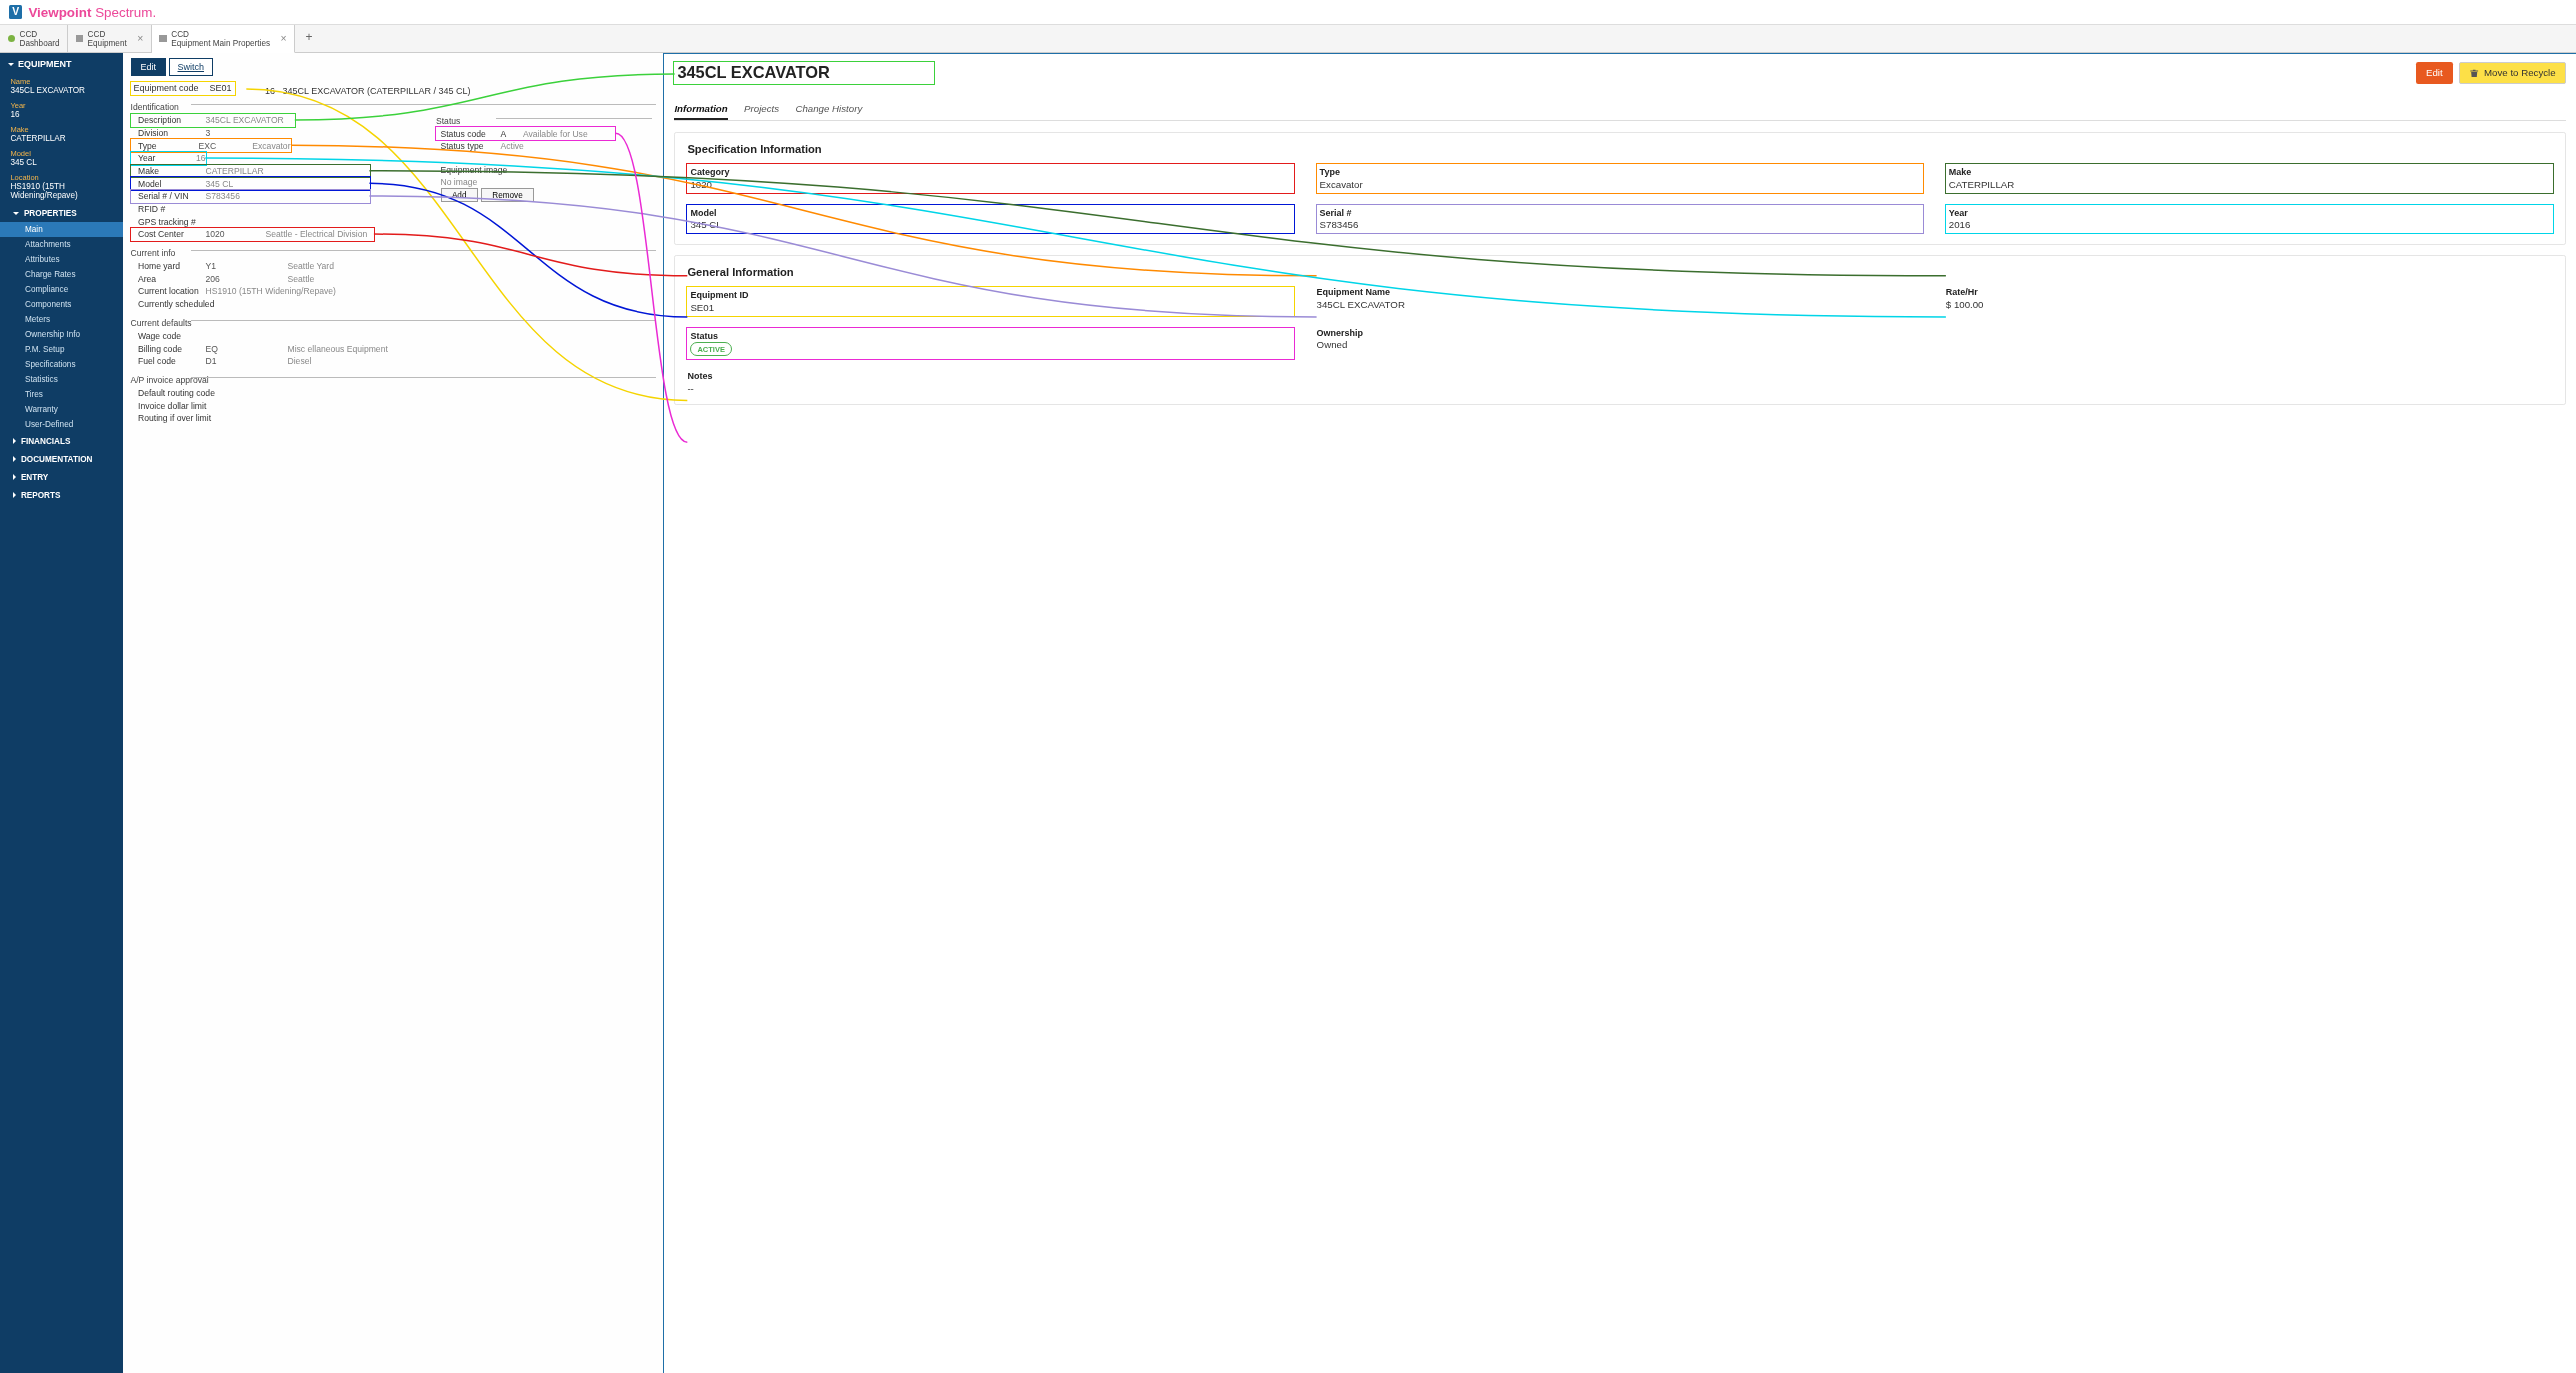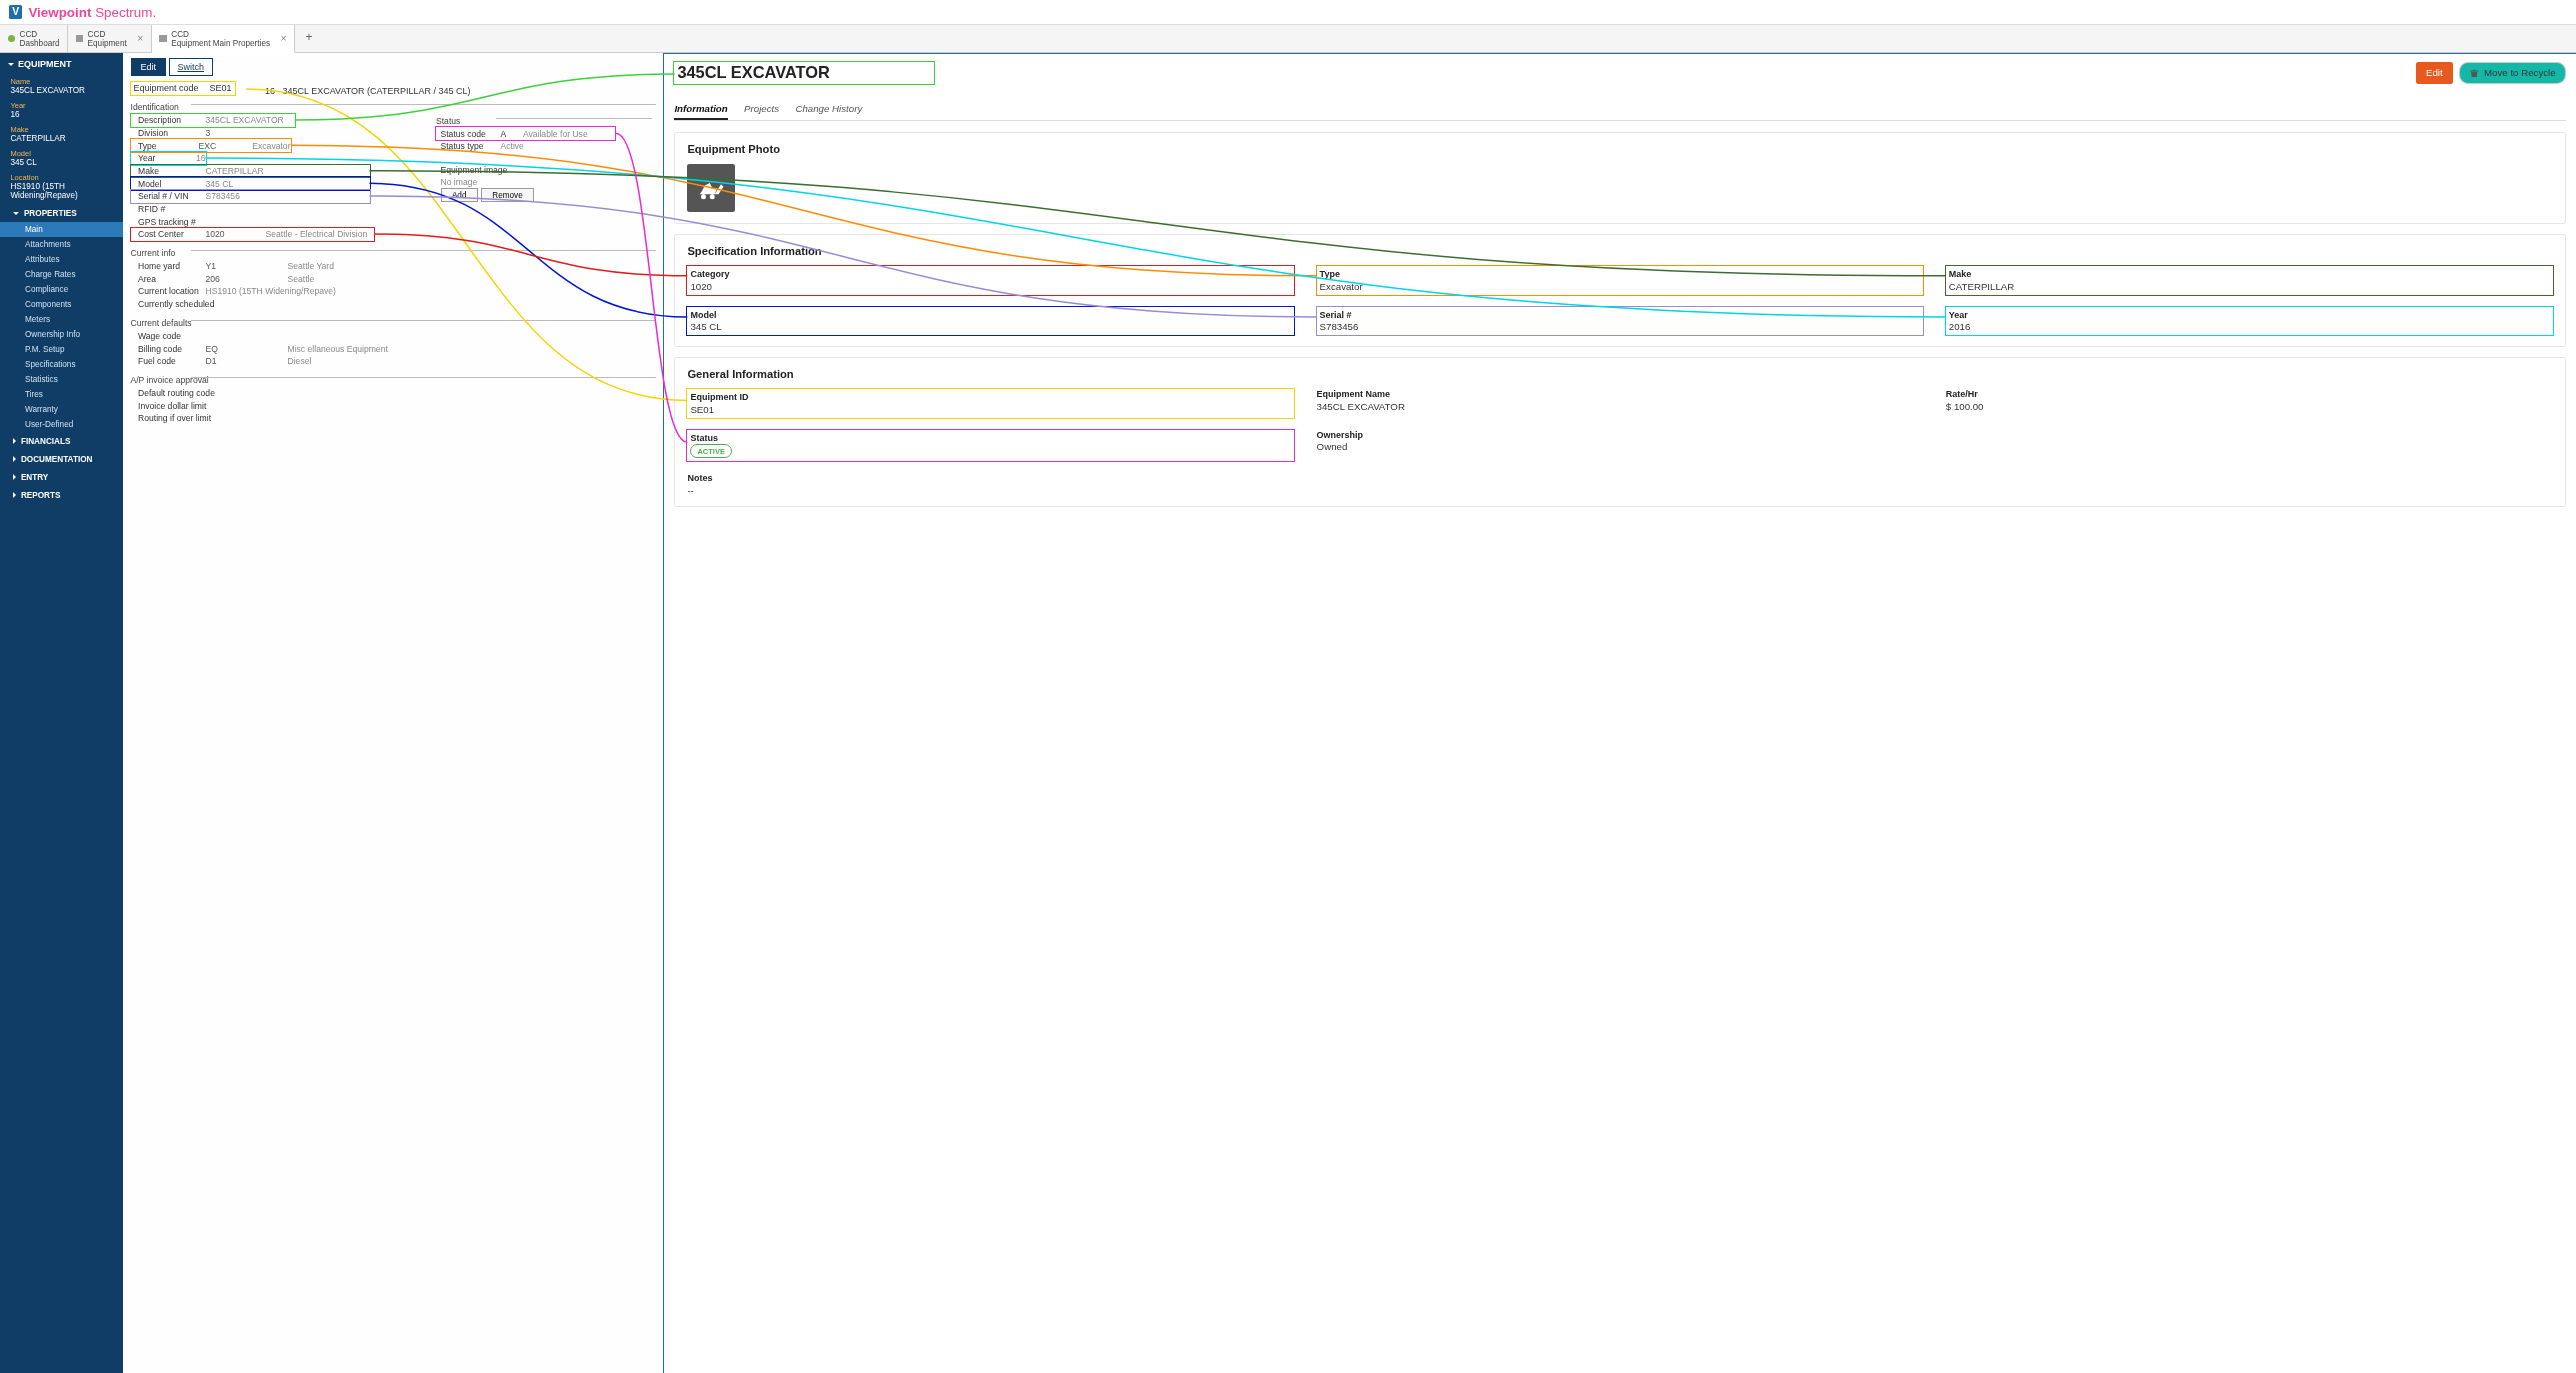--- a/index.html
+++ b/index.html
@@ -49,21 +49,21 @@
 .eq-code-row { display:flex; align-items:center; gap:10.4px; padding:3px 0 7.5px 0; font-size:9px;}
 
 .status-block { position:absolute; left:313px; top:55px; width:216px;}
 .mini-btn { border:0.7px solid #999; background:#f7f7f7; padding:1.5px 10.4px; font-size:8.2px; cursor:pointer;}
 
 
 .right-panel { flex:1; padding:7.5px 10.4px; overflow:auto; border-top:1.5px solid #1e6fa8;}
 .rp-header { display:flex; align-items:center; justify-content:space-between; padding-bottom:4.5px;}
 .rp-title { font-size:16.4px; font-weight:700; color:#222;}
 .rp-btn-edit { background:#e8591f; color:#fff; border:none; padding:4.5px 10.4px; border-radius:2.2px; font-size:9.7px; cursor:pointer;}
-.rp-btn-recycle { background:#14b8a6; color:#333; border:0.7px solid #ccc; padding:4.5px 9px; border-radius:9px; font-size:9.7px; cursor:pointer; display:inline-flex; align-items:center; gap:4.5px;}
+.rp-btn-recycle { background:#fde047; color:#333; border:0.7px solid #ccc; padding:4.5px 9px; border-radius:2px; font-size:9.7px; cursor:pointer; display:inline-flex; align-items:center; gap:4.5px;}
 .rp-tabs { display:flex; gap:16.4px; border-bottom:0.7px solid #ddd; margin-top:10px;font-style:italic;}
 .rp-tab { padding:4.5px 0; font-size:9.7px; color:#555; cursor:pointer;}
 .rp-tab.active { font-weight:700; border-bottom:2.2px solid #222; color:#111;}
 
 .rp-card { background:#fff; border:0.7px solid #e5e5e5; border-radius:2.2px; margin-top:10.4px; padding:10.4px 12px;}
 .rp-card h3 { font-size:11.2px; font-weight:700; margin-bottom:9px; color:#222;}
 .photo-box { width:48px; height:48px; background:#555; border-radius:2.2px; display:flex; align-items:center; justify-content:center;}
 .photo-box svg { fill:#fff;}
 
 .spec-grid { display:grid; grid-template-columns: repeat(3, 1fr); gap:12px 22.4px;}
@@ -325,28 +325,20 @@
           <span>Move to Recycle</span>
         </button>
       </span>
     </div>
     <div class="rp-tabs">
       <div class="rp-tab active">Information</div>
       <div class="rp-tab">Projects</div>
       <div class="rp-tab">Change History</div>
     </div>
 
-    <div class="rp-card">
-      <h3>Equipment Photo</h3>
-      <div class="photo-box">
-        <svg width="30" height="30" viewBox="0 0 48 48">
-            <path d="M6 34h24l4-10h-8l-4-8-8 4-4 8zM30 34l10-16 4 4-8 12zM8 38a4 4 0 108 0 4 4 0 00-8 0zm14 0a4 4 0 108 0 4 4 0 00-8 0z"></path>
-          </svg>
-      </div>
-    </div>
 
     <div class="rp-card">
       <h3>Specification Information</h3>
       <div class="spec-grid">
         <div class="spec-cell outline-red" id="dst-red" style="padding:3px;">
           <div class="spec-label">Category</div>
           <div class="spec-value">1020</div>
         </div>
         <div class="spec-cell outline-orange" id="dst-orange" style="padding:3px;">
           <div class="spec-label">Type</div>

